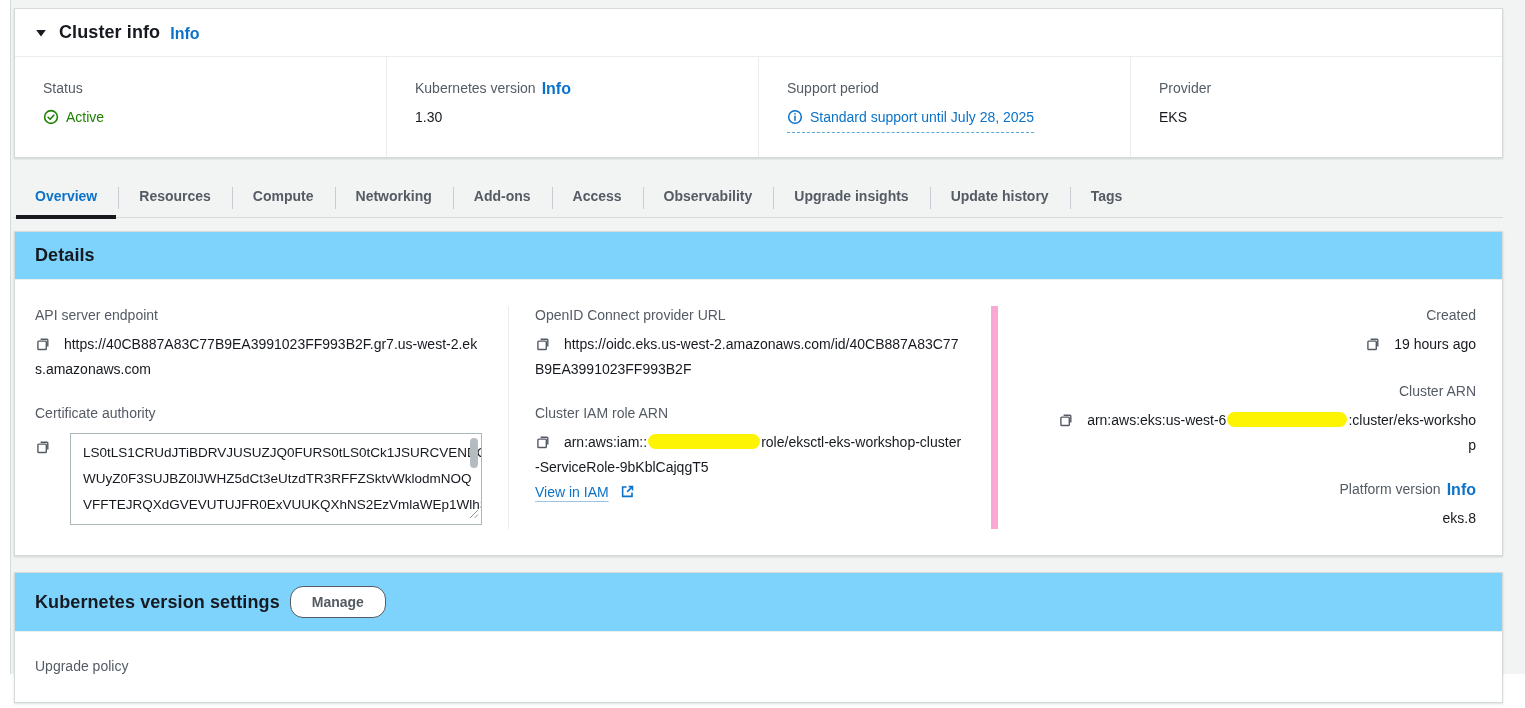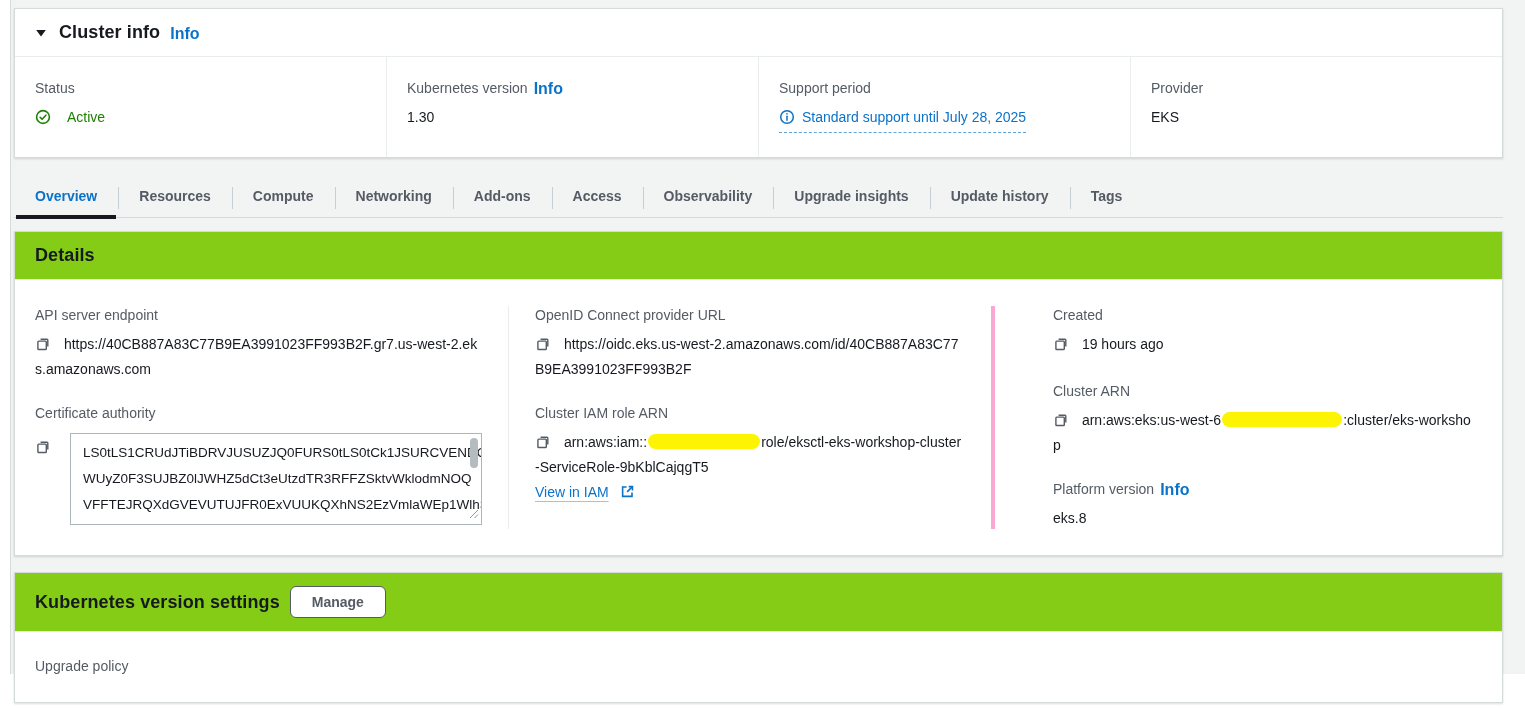--- a/index.html
+++ b/index.html
@@ -17,38 +17,38 @@
     padding:8px 22px 0 3px;
   }
   .card {
     background:#fff;
     border:1px solid #d5dbdb;
     box-shadow:0 1px 2px rgba(0,28,36,.15);
   }
   .card-header {
     display:flex; align-items:center; gap:10px;
     padding:13px 20px;
-    background:#84cc16;
+    background:#7dd3fc;
     border-bottom:1px solid #eaeded;
   }
   .card-header h2 { font-size:18px; margin:0; font-weight:700; color:#16191f; letter-spacing:.1px; }
   .caret { display:inline-flex; cursor:pointer; margin-right:2px; }
   .info-link {
     color:#0b72c9; font-size:16px; font-weight:700; cursor:pointer; text-decoration:none;
     position:relative; top:1px;
   }
 
   
   .ci-body { display:flex; }
-  .ci-col { flex:1; padding:22px 20px 24px; }
+  .ci-col { flex:1; padding:22px 28px 24px; }
   .ci-col + .ci-col { border-left:1px solid #eaeded; }
   .field-label { color:#545b64; font-size:14px; line-height:18px; }
   .field-label .info-link { margin-left:6px; }
   .field-value { margin-top:9px; font-size:14px; line-height:22px; color:#16191f; word-break:break-all; }
-  .status-value { display:inline-flex; align-items:center; gap:16px; color:#1d8102; }
+  .status-value { display:inline-flex; align-items:center; gap:7px; color:#1d8102; }
   .support-link {
     display:inline-flex; align-items:center; gap:7px;
     color:#0b72c9; cursor:pointer; text-decoration:none;
     border-bottom:1px dashed #5fa6d8; padding-bottom:4px;
   }
 
   
   .tabs { display:flex; margin-top:20px; border-bottom:1px solid #d5dbdb; }
   .tab {
     position:relative; padding:10px 21px 13px; cursor:pointer;
@@ -61,21 +61,21 @@
   .tab.active::after {
     content:""; position:absolute; left:2px; right:2px; bottom:-2px; height:4px; background:#16191f;
   }
 
   
   .details-card { margin-top:13px; }
   .details-body { display:flex; padding:26px 0 26px; }
   .d-col { padding:0 26px; }
   .d-col-1 { width:493px; padding-left:20px; }
   .d-col-2 { width:483px; border-left:1px solid #eaeded; }
-  .d-col-3 { flex:1; border-left:4px solid #f9a8d4; padding-left:58px; }
+  .d-col-3 { flex:1; border-left:7px solid #f9a8d4; padding-left:58px;text-align:right; }
   .field { margin-bottom:24px; }
   .field:last-child { margin-bottom:0; }
   .copy-btn { cursor:pointer; vertical-align:-3px; margin-right:9px; }
   .link-row { margin-top:6px; }
   .view-link {
     color:#0b72c9; cursor:pointer; text-decoration:underline; text-underline-offset:4px;
     text-decoration-color:#9cc5e2;
   }
   .ext-icon { vertical-align:-2px; margin-left:7px; cursor:pointer; }
   .redaction {
@@ -93,21 +93,21 @@
   .scroll-thumb {
     position:absolute; top:4px; right:3px; width:8px; height:30px;
     background:#b4bcbf; border-radius:4px; cursor:pointer;
   }
   .resize-handle { position:absolute; right:2px; bottom:2px; }
 
   
   .kvs-card { margin-top:16px; }
   .kvs-header { padding:13px 20px; }
   .btn-secondary {
-    background:#fff; border:1px solid #545b64; border-radius:6px;
+    background:#fff; border:1px solid #545b64; border-radius:13px;
     color:#545b64; font-weight:700; font-size:14px;
     padding:7px 21px; cursor:pointer; font-family:inherit;
   }
   .kvs-body { padding:25px 20px 27px; }
 </style>
 </head>
 <body>
 
 <div class="page">
 

